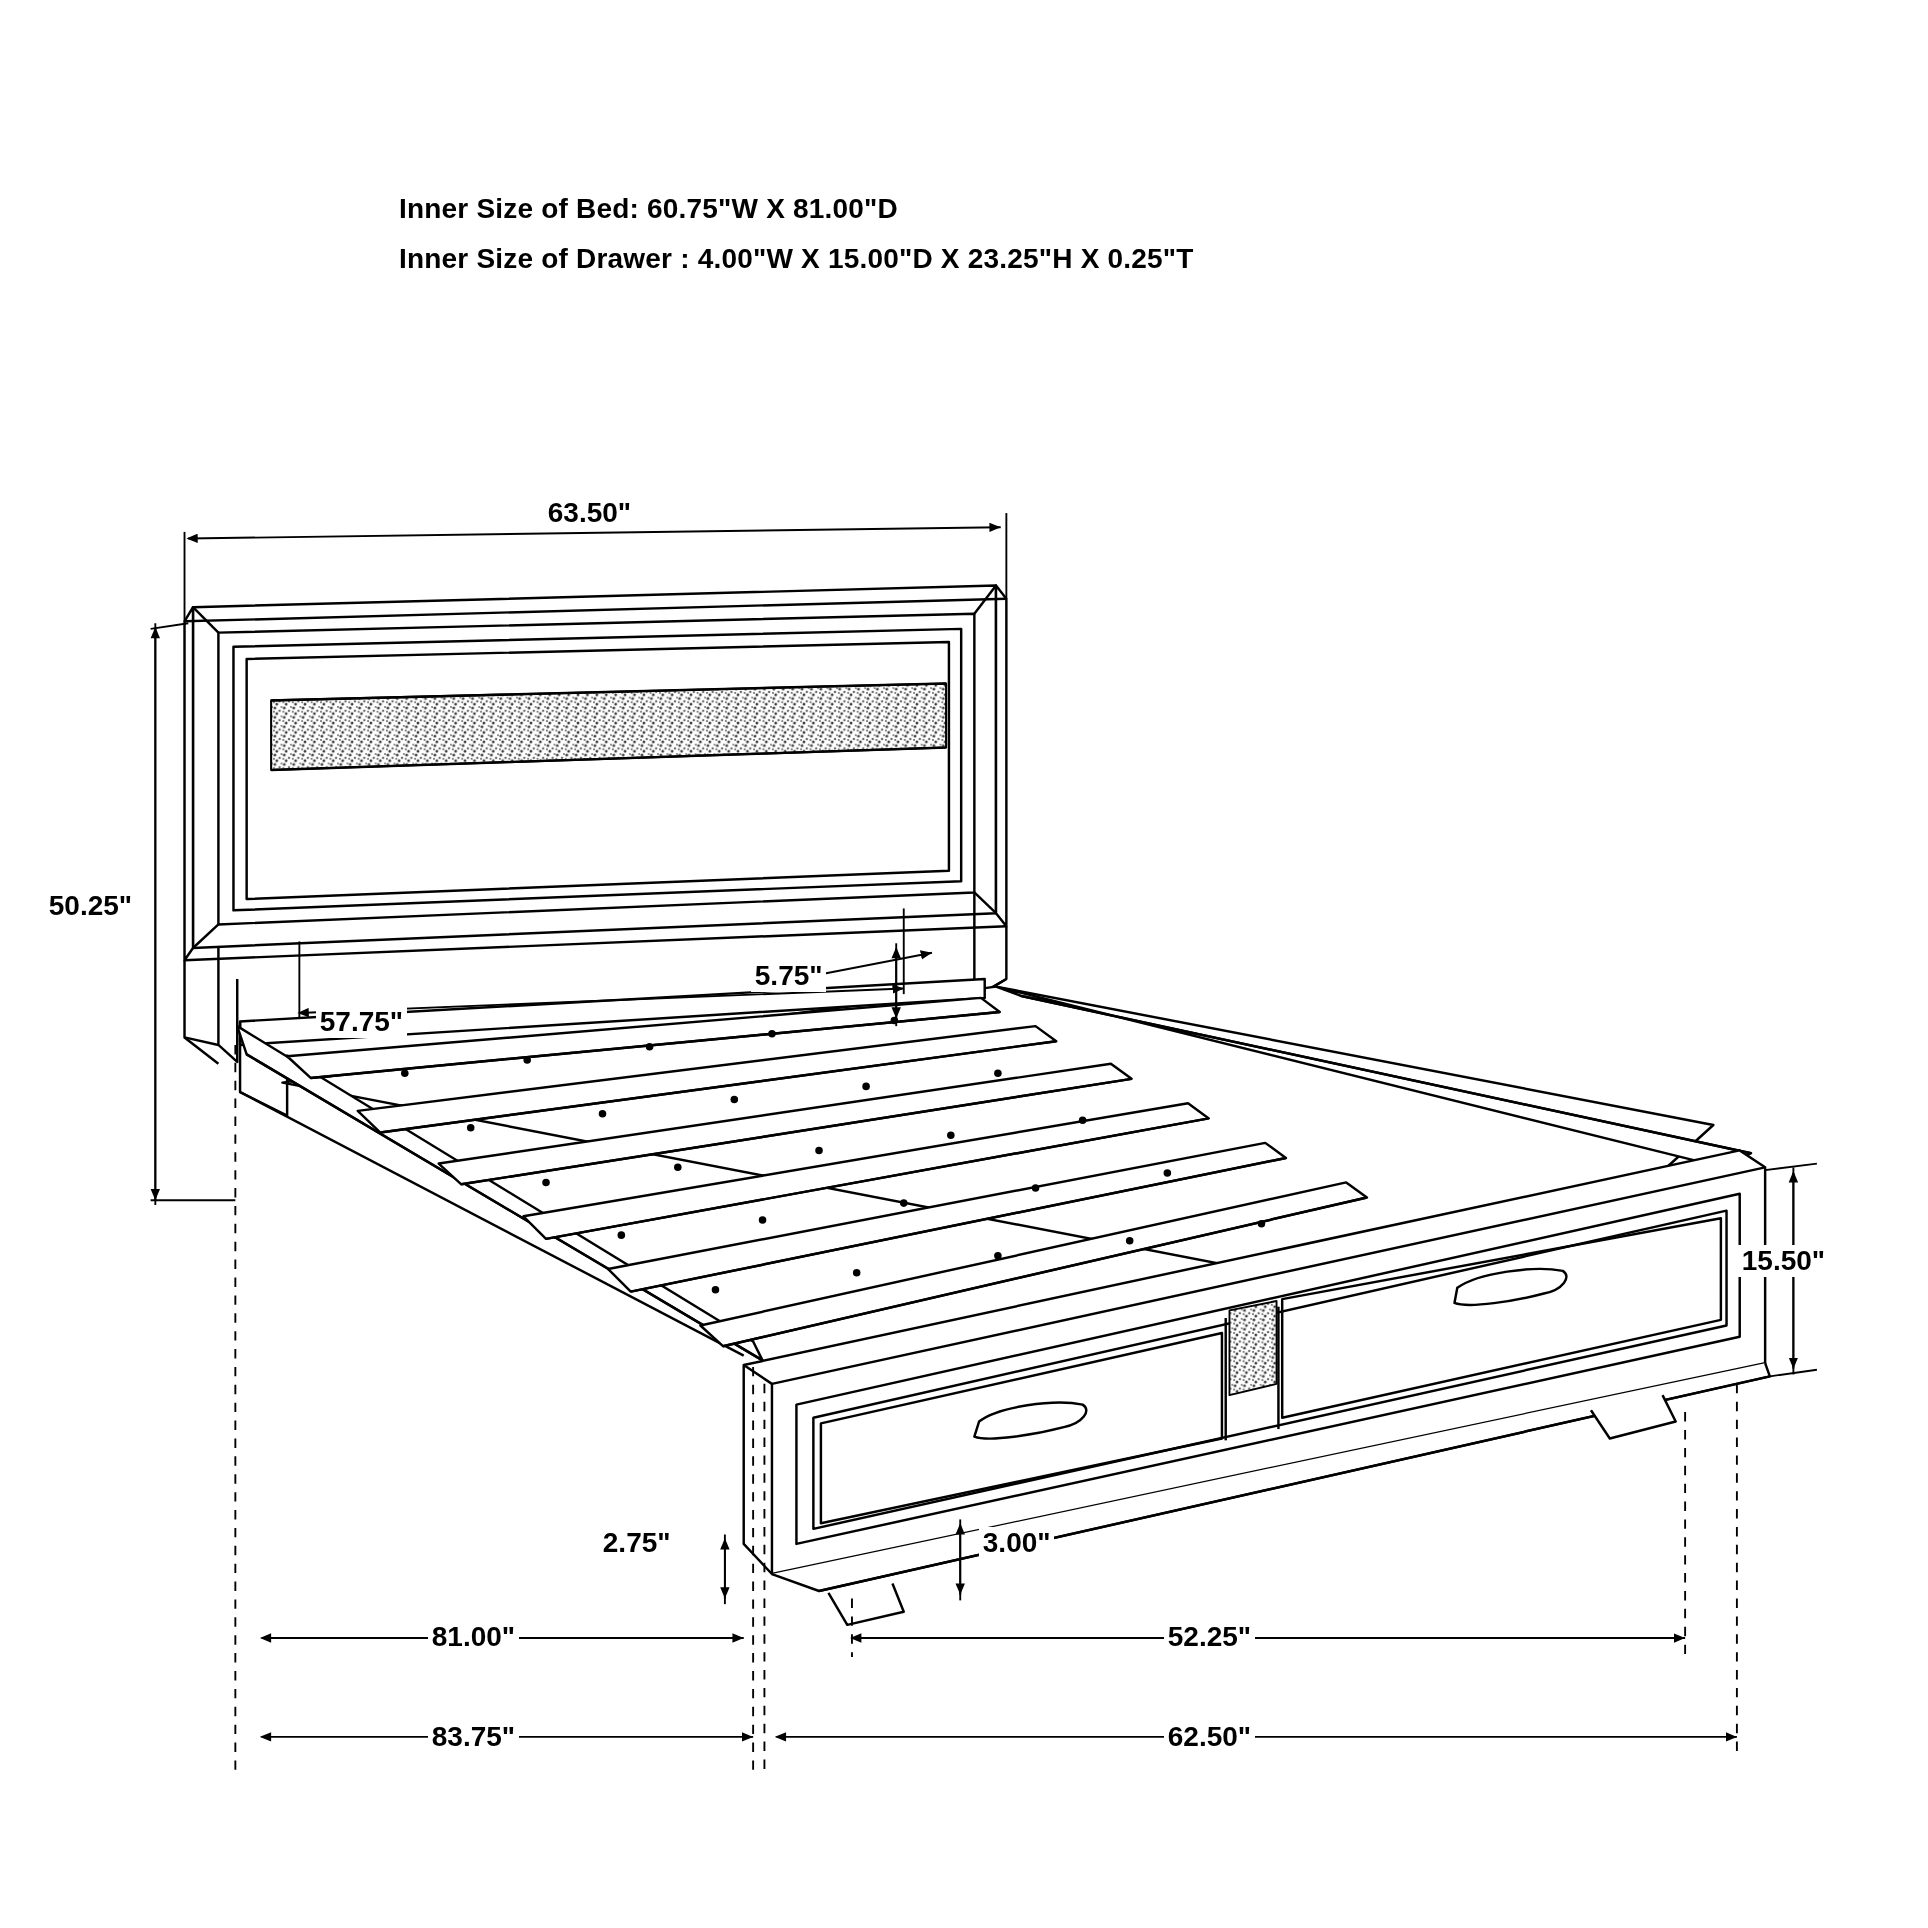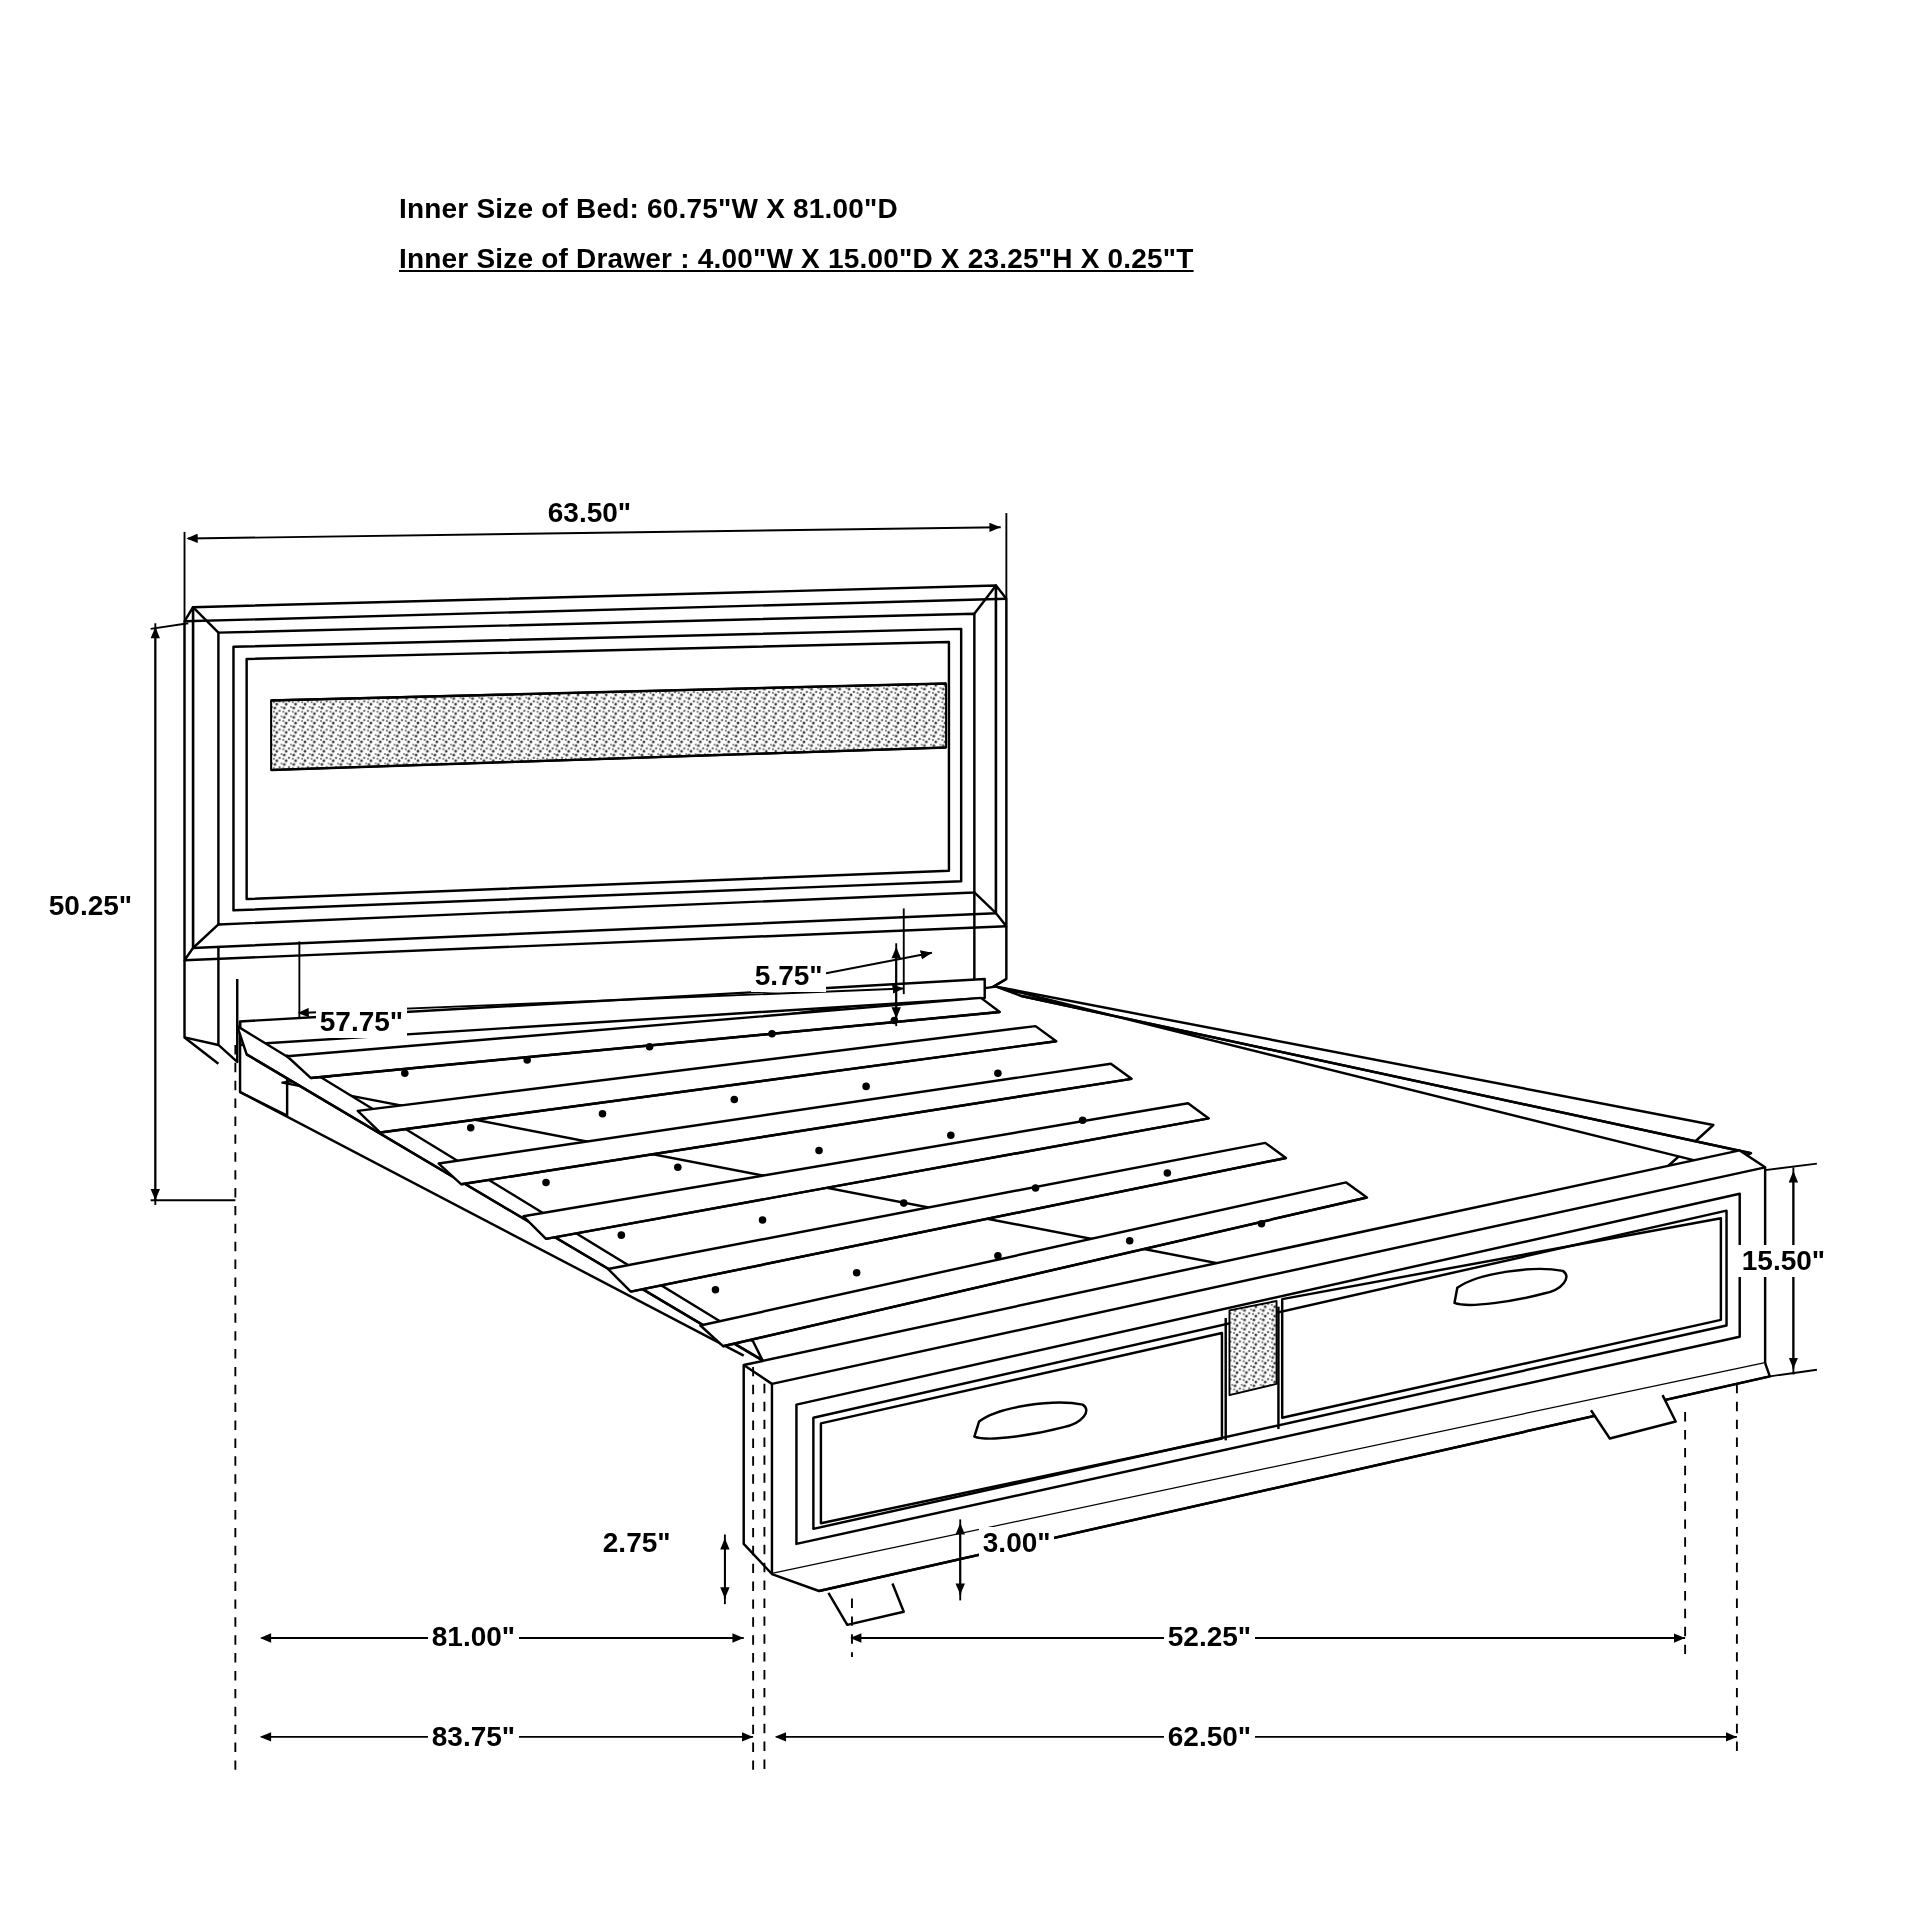--- a/index.html
+++ b/index.html
@@ -20,21 +20,21 @@
     height: 1928px;
   }
   .note {
     position: absolute;
     font-weight: bold;
     font-size: 28px;
     letter-spacing: 0.2px;
     white-space: nowrap;
   }
   #note1 { left: 399px; top: 193px; }
-  #note2 { left: 399px; top: 243px; text-decoration: underline; }
+  #note2 { left: 399px; top: 243px; }
 
   .dimlabel {
     position: absolute;
     font-weight: bold;
     font-size: 28px;
     white-space: nowrap;
     background: #ffffff;
     padding: 0 3.8px;
   }
   svg.drawing {

